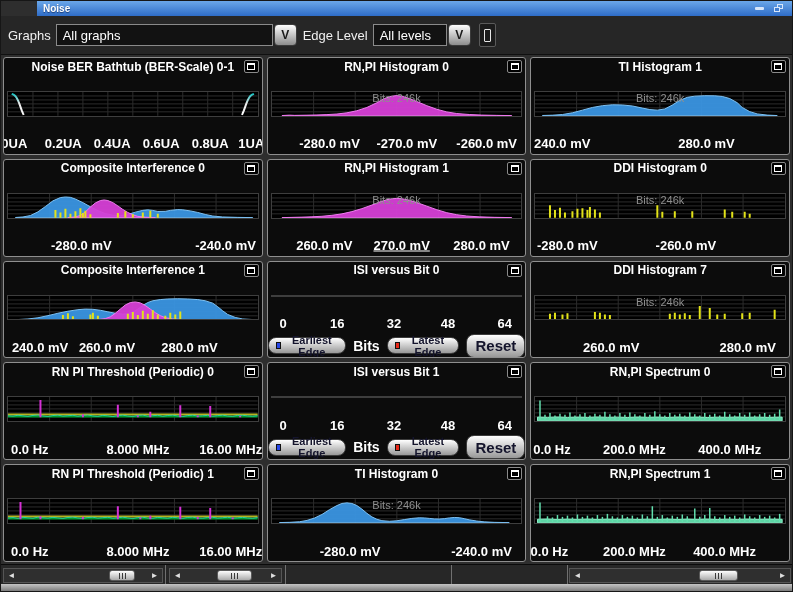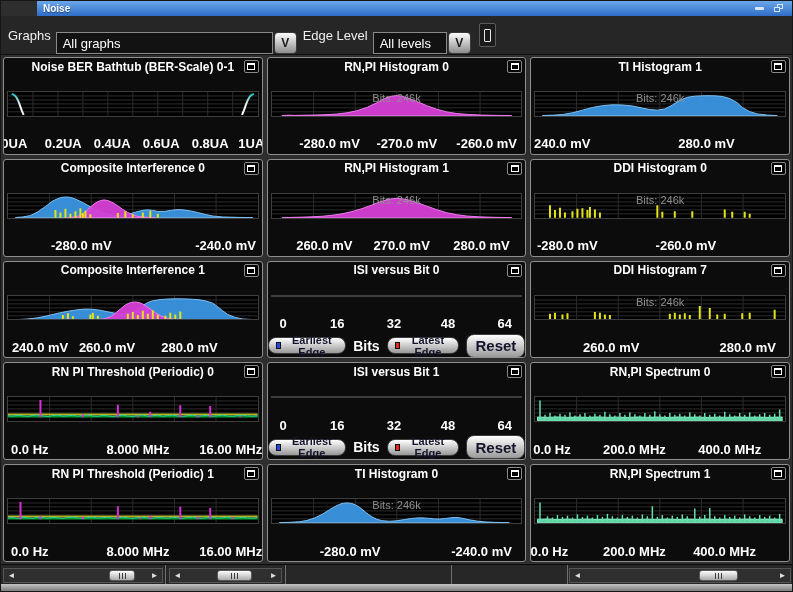--- a/index.html
+++ b/index.html
@@ -10,21 +10,21 @@
   .titlebar{flex:0 0 15px;background:linear-gradient(#6ba7e9,#2e6cc7);display:flex;align-items:center;padding:0 6px;margin-left:36px;}
   .titlebar .title{color:#fff;font-size:10px;font-weight:bold;text-shadow:0 1px 1px rgba(0,20,60,.6);}
   .titlebar .spacer{flex:1;}
   .tb-min{width:9px;height:3px;background:#d7e6fa;border-radius:1px;margin-right:10px;}
   .tb-float{position:relative;width:10px;height:9px;margin-right:2px;}
   .tb-float .r1{position:absolute;left:3px;top:0;width:6px;height:5px;border:1px solid #d7e6fa;}
   .tb-float .r2{position:absolute;left:0;top:3px;width:6px;height:5px;border:1px solid #d7e6fa;background:#3f7cd0;}
   
   .toolbar{flex:0 0 29px;background:#262626;border-bottom:1px solid #101010;display:flex;align-items:center;padding:0 5px;}
   .tb-label{color:#f0f0f0;font-size:13px;margin:0 5px 0 2px;white-space:nowrap;}
-  .combo{display:flex;align-items:flex-end;height:38px;margin-right:4px;}
+  .combo{display:flex;align-items:center;height:38px;margin-right:4px;}
   .combo .field{height:22px;background:#121212;border:1px solid #8a8a8a;color:#fff;font-size:13px;
     display:flex;align-items:center;padding:0 6px;}
   .combo .vbtn{width:23px;height:22px;margin-left:1px;background:linear-gradient(#fdfdfd,#8d8d8d);
     border:1px solid #3a3a3a;border-radius:4px;color:#1a1a1a;font-weight:bold;font-size:12px;
     display:flex;align-items:center;justify-content:center;}
   .tool-btn{width:17px;height:24px;background:#1b1b1b;border:1px solid #5a5a5a;border-radius:2px;
     display:flex;align-items:center;justify-content:center;margin-left:4px;}
   .tool-btn .rect-icon{width:7px;height:13px;border:1px solid #e6e6e6;border-radius:1px;}
   
   .main{flex:1;display:grid;grid-template-columns:1fr 1fr 1fr;grid-template-rows:repeat(5,1fr);
@@ -263,21 +263,21 @@
             <line x1="0" y1="6.666666666666667" x2="100" y2="6.666666666666667" stroke="#2c2c2c" stroke-width="1" vector-effect="non-scaling-stroke"></line>
             <line x1="0" y1="13.333333333333334" x2="100" y2="13.333333333333334" stroke="#2c2c2c" stroke-width="1" vector-effect="non-scaling-stroke"></line>
             <line x1="0" y1="20" x2="100" y2="20" stroke="#2c2c2c" stroke-width="1" vector-effect="non-scaling-stroke"></line>
             <line x1="0" y1="26.666666666666668" x2="100" y2="26.666666666666668" stroke="#2c2c2c" stroke-width="1" vector-effect="non-scaling-stroke"></line>
             <line x1="0" y1="33.333333333333336" x2="100" y2="33.333333333333336" stroke="#2c2c2c" stroke-width="1" vector-effect="non-scaling-stroke"></line>
             <path d="M4 39.7 L 8 39.3 L 12 38.9 L 16 38.3 L 20 37.4 L 24 35.8 L 28 33.4 L 32 29.6 L 36 24.6 L 40 18.6 L 43 13.6 L 46 9.6 L 48 8 L 50 7.4 L 52 8 L 55 10.4 L 58 14.4 L 62 20.4 L 66 26.4 L 70 31.4 L 74 34.8 L 78 37 L 83 38.4 L 89 39.2 L 96 39.7 L 96 40 L 4 40 Z" fill="#d63fd6" fill-opacity="0.95" stroke="#ef7bef" stroke-width="1" vector-effect="non-scaling-stroke"></path>
           </svg>
         </div>
         <div class="xlabels">
           <span style="left: 22%;">260.0 mV</span>
-          <span style="left: 52%;">270.0 mV</span>
+          <span style="left: 52%; text-decoration: underline;">270.0 mV</span>
           <span style="left: 83%;">280.0 mV</span>
         </div>
       </div>
       <div class="panel">
         <div class="ptitle">
           <span class="t">DDI Histogram 0</span>
           <span class="maxbtn">
             <span class="sq"></span>
           </span>
         </div>

